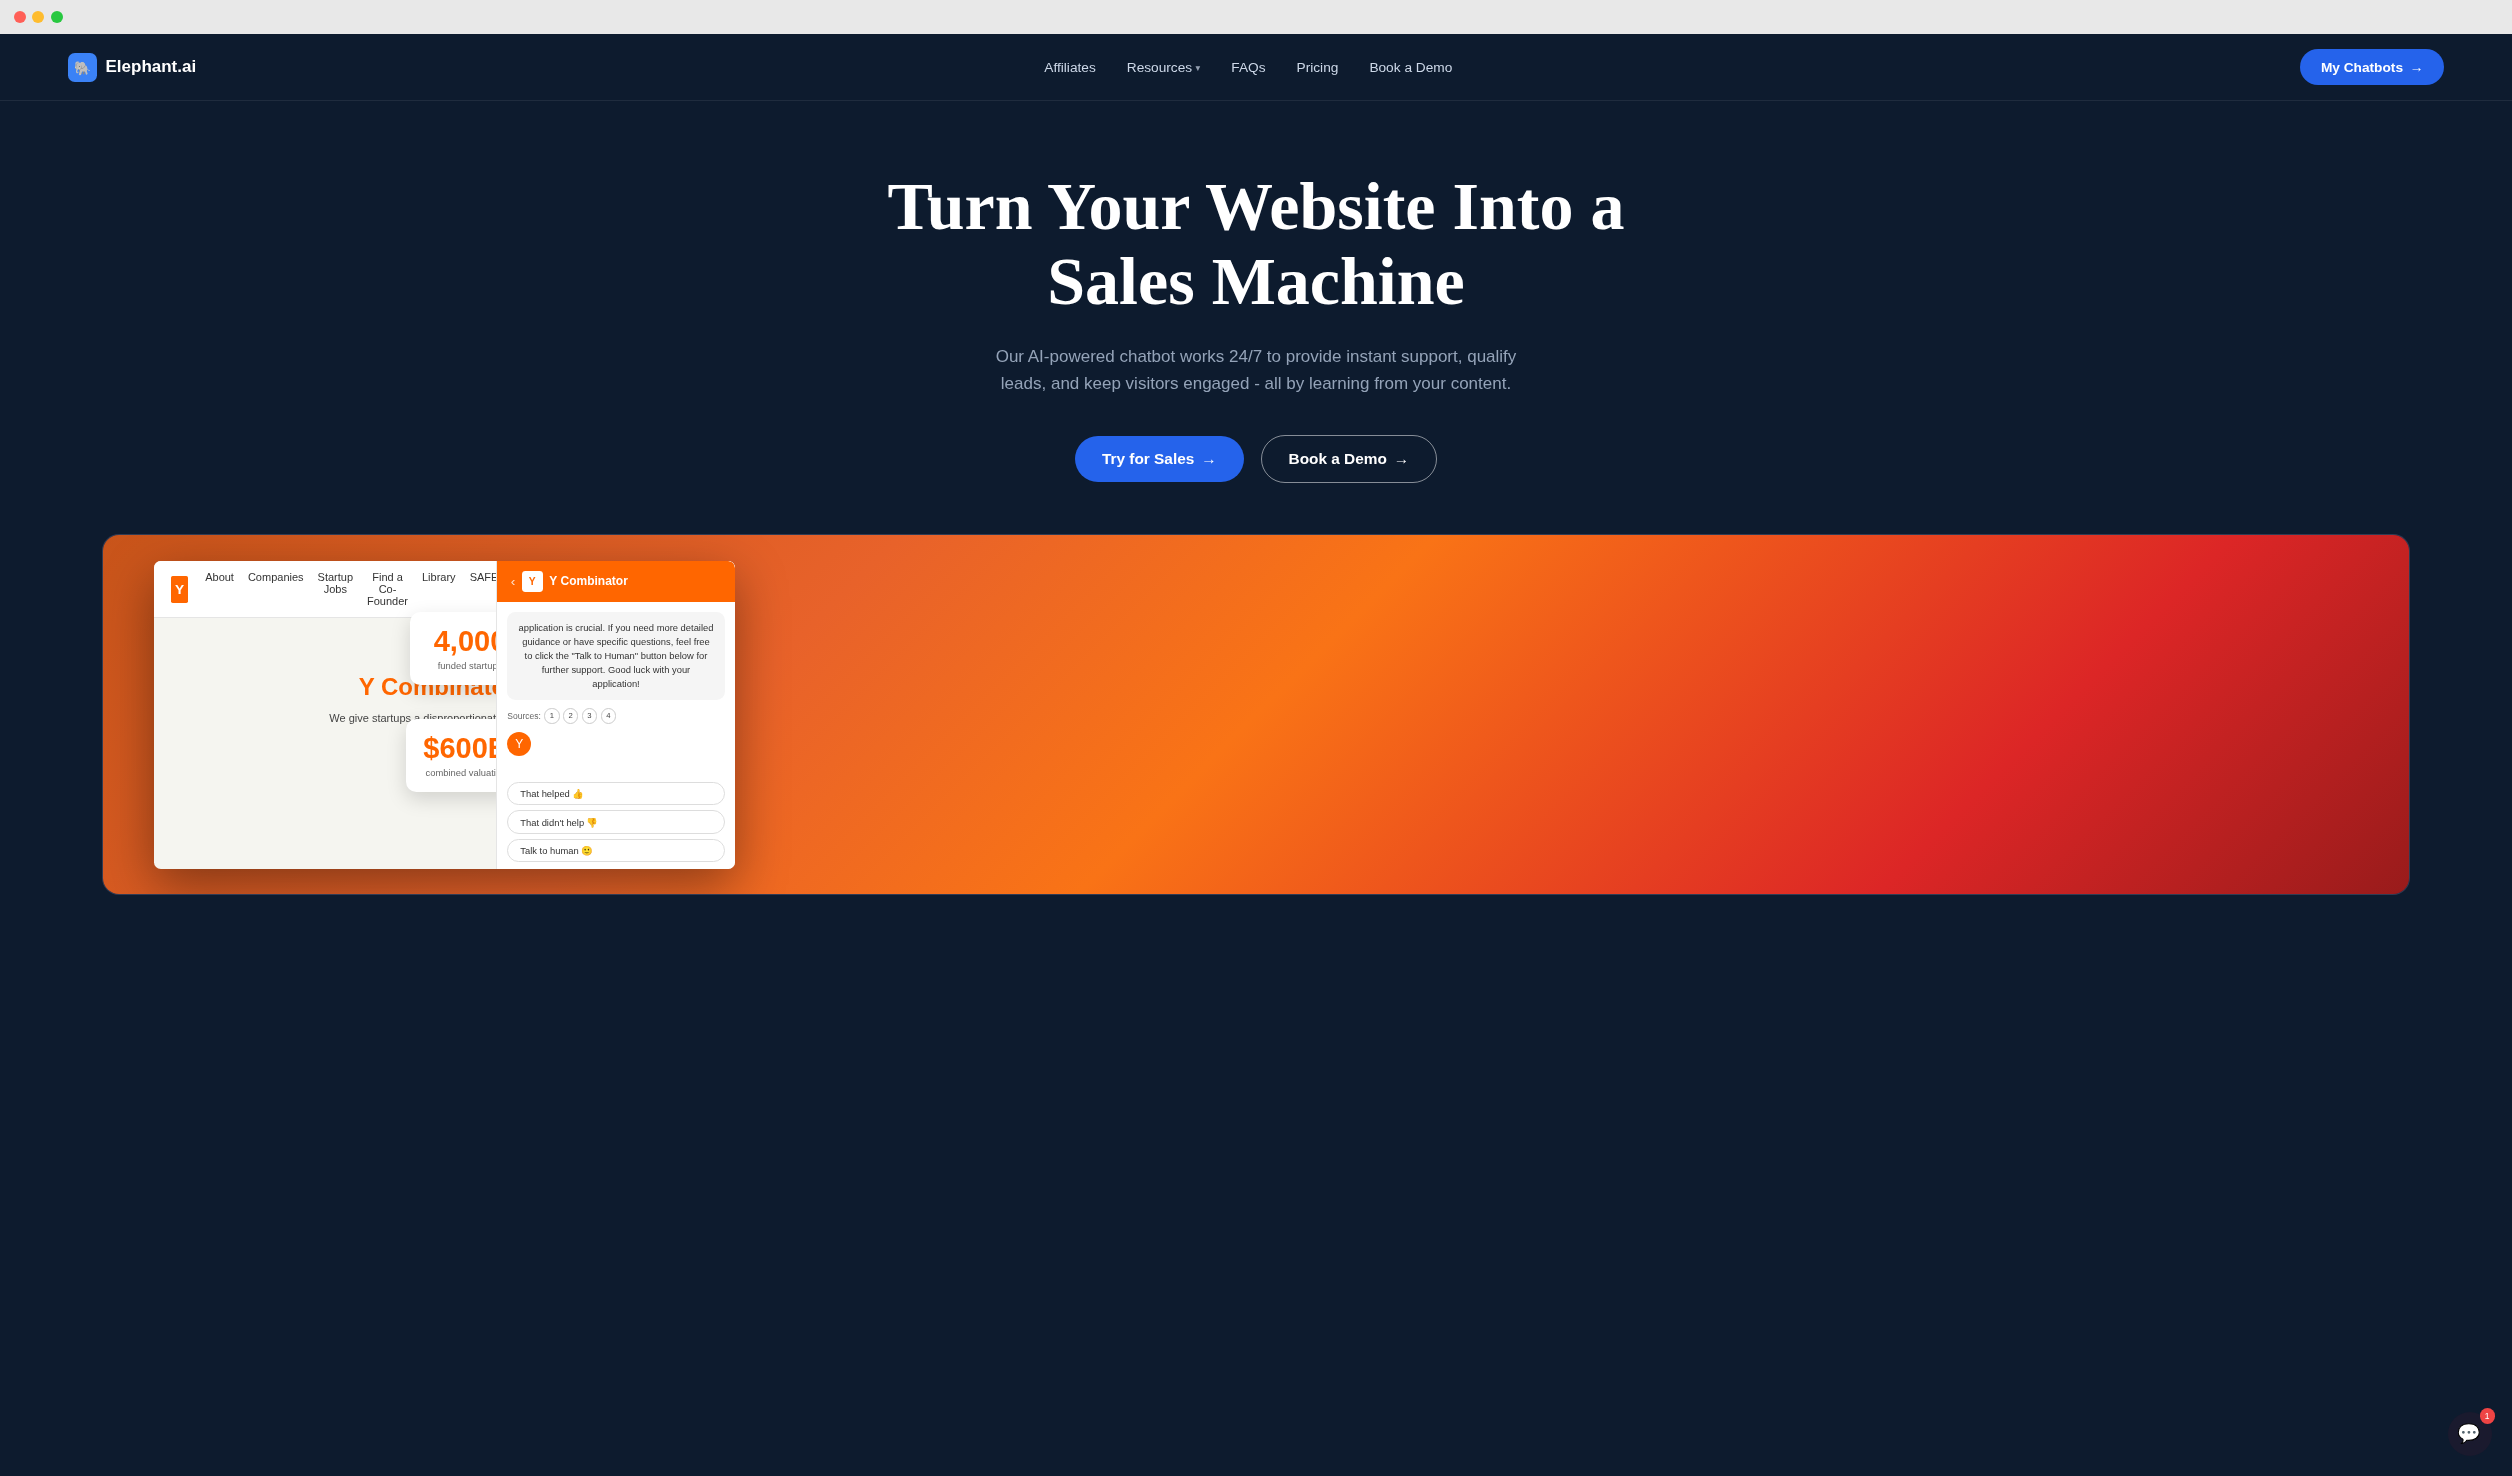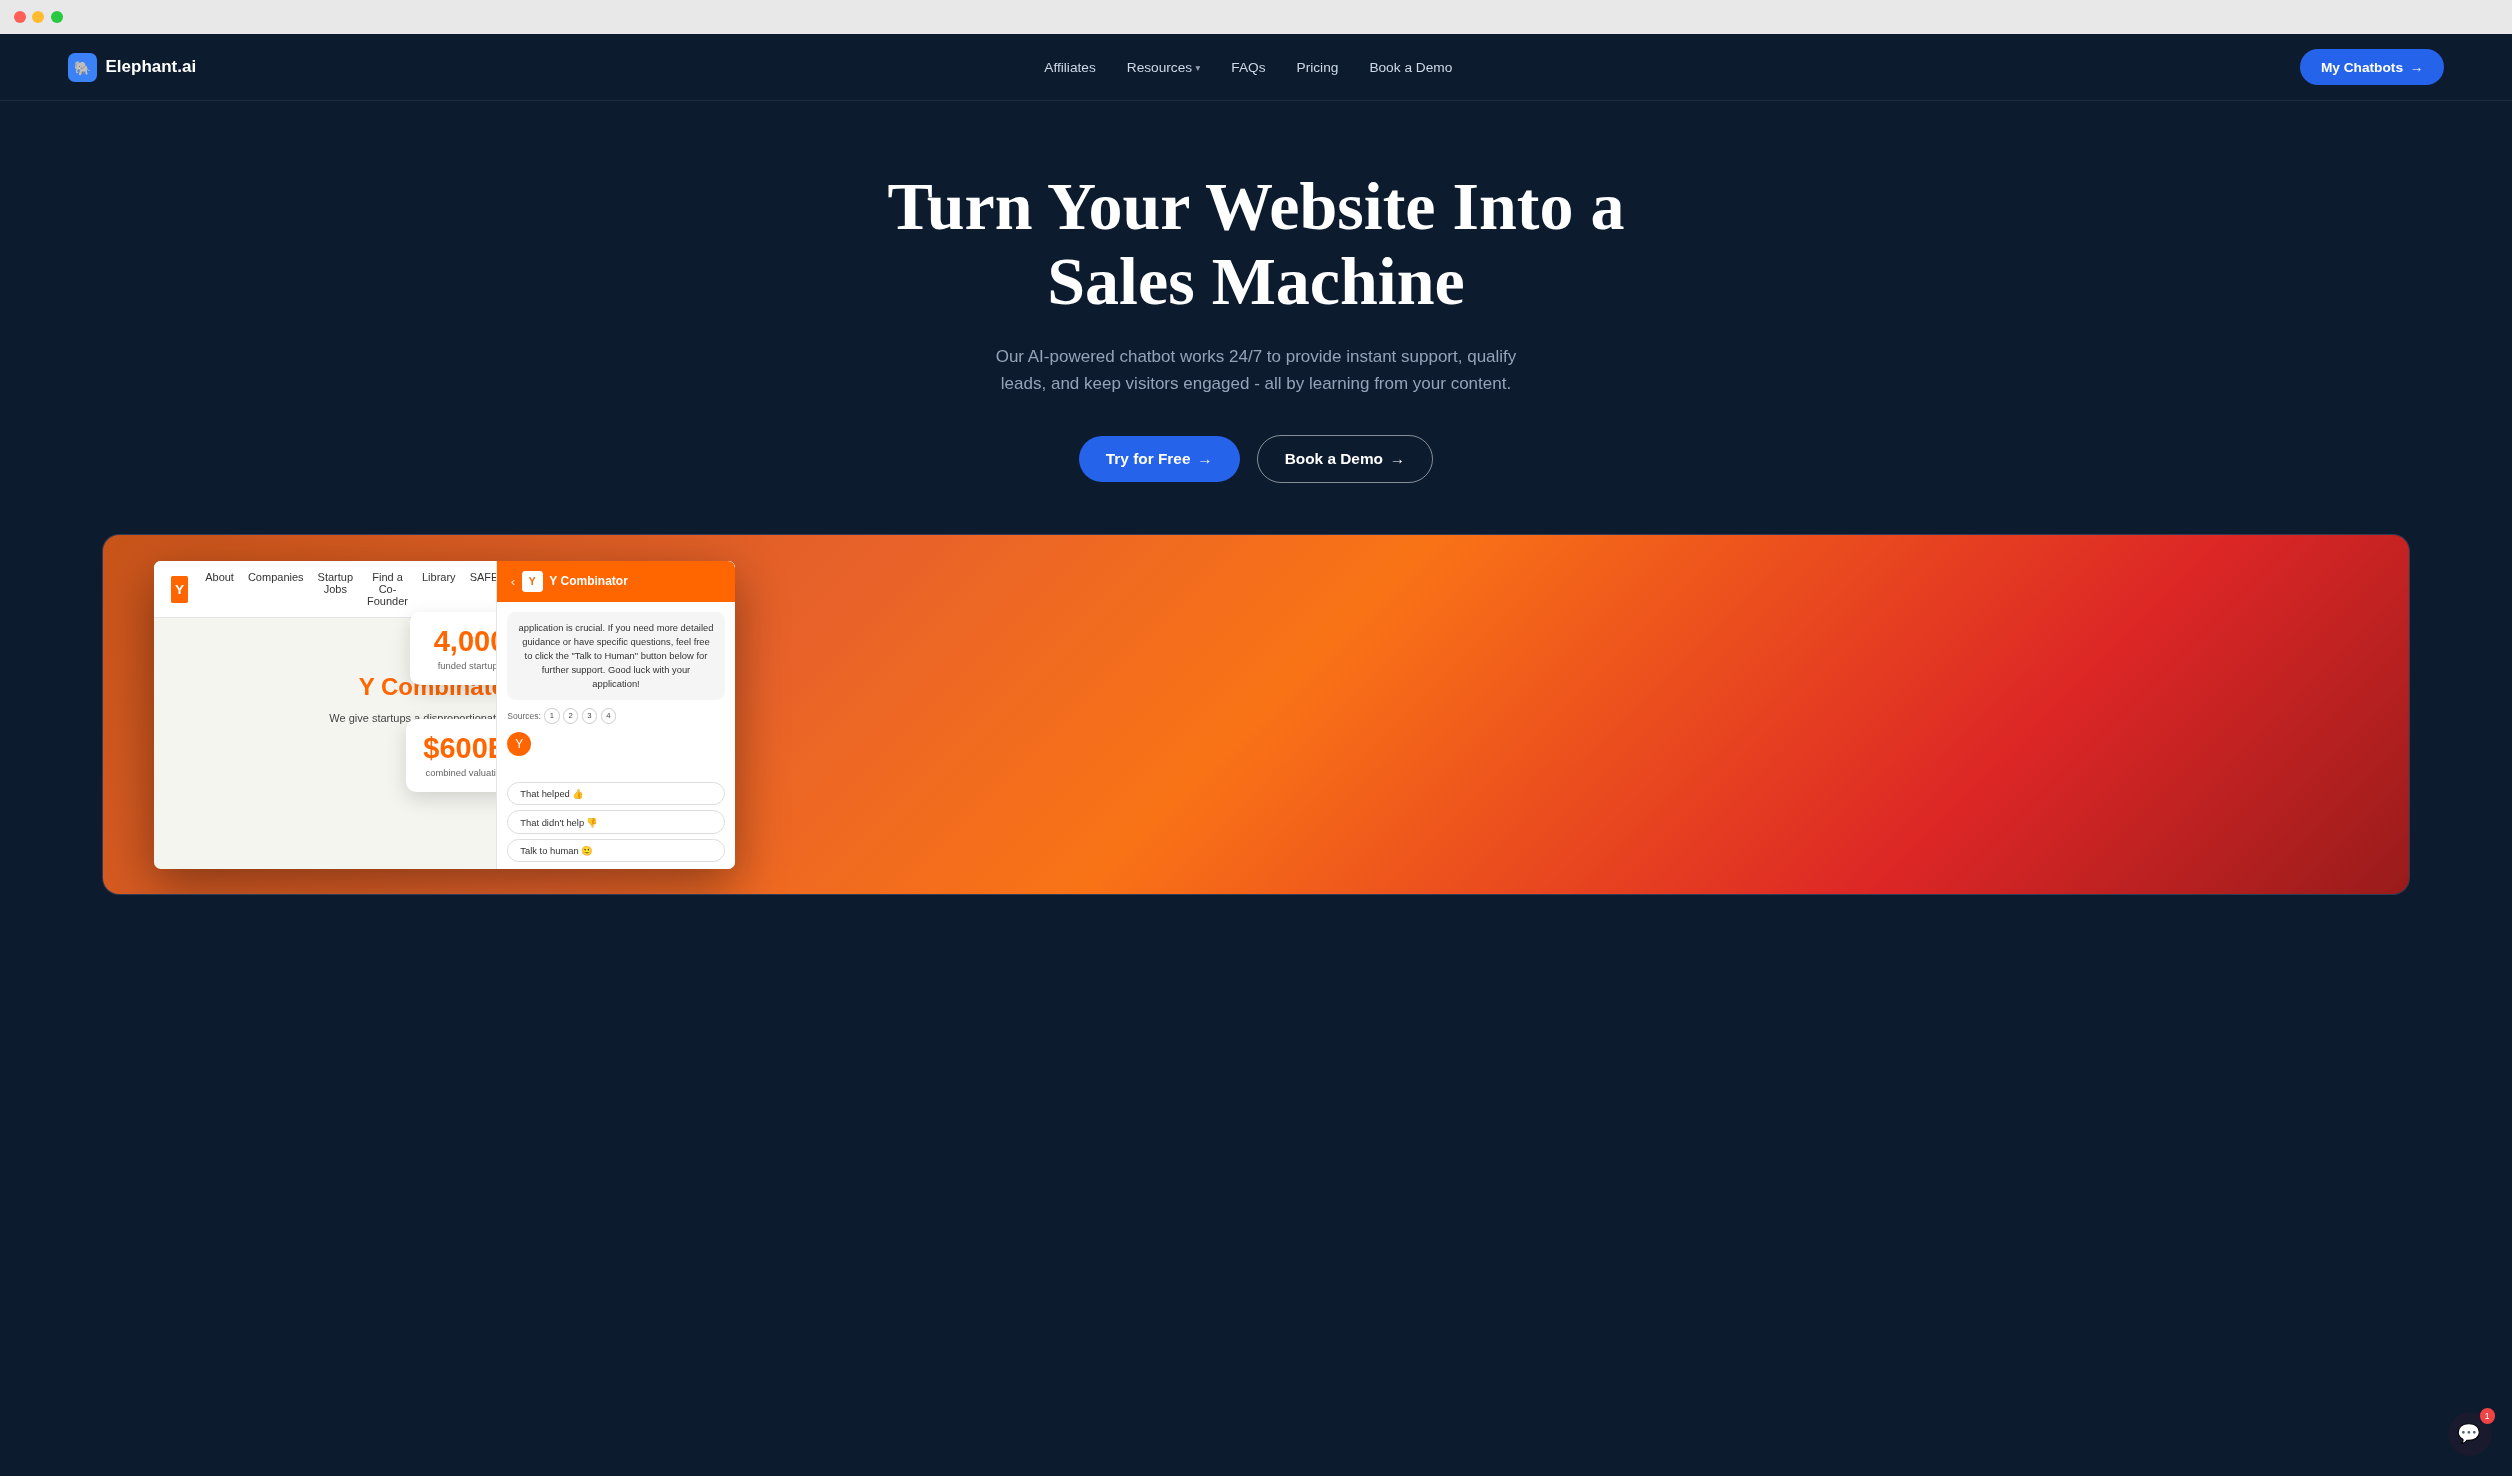--- a/index.html
+++ b/index.html
@@ -479,21 +479,21 @@
     <span>→</span>
   </button>
 </nav>
 
 <section class="hero">
   <h1 class="hero-title">Turn Your Website Into a Sales Machine</h1>
   <p class="hero-subtitle">Our AI-powered chatbot works 24/7 to provide instant support, qualify leads, and keep visitors engaged - all by learning from your content.</p>
 
   <div class="hero-buttons">
     <button class="btn-try-free">
-      <span>Try for Free</span>
+      <span>Try for Sales</span>
       <span>→</span>
     </button>
     <button class="btn-book-demo">
       <span>Book a Demo</span>
       <span>→</span>
     </button>
   </div>
 
   <div class="demo-container">
     <div class="demo-inner">

